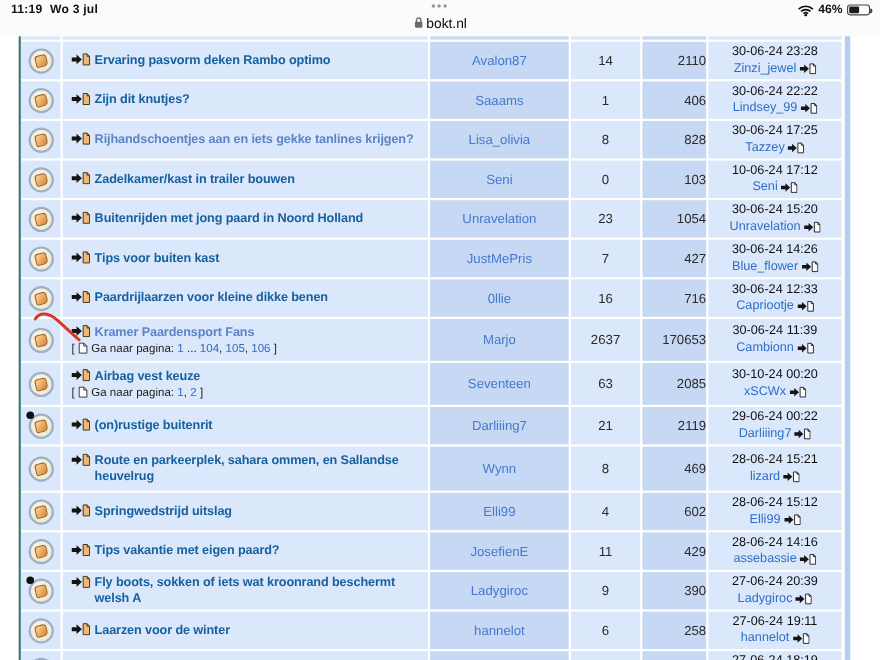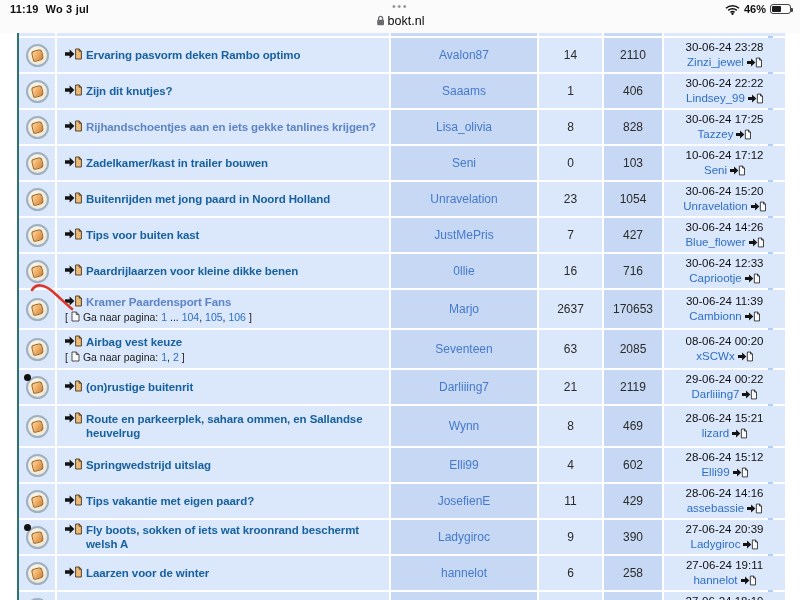--- a/index.html
+++ b/index.html
@@ -25,23 +25,23 @@
                   display:flex; flex-direction:column; }
 
   .row { display:flex; column-gap:2px; height:34px; margin-bottom:2px; flex:none; }
   .row.pag-row { height:38px; }
   .row.double  { height:40px; }
   .row.sliver  { height:3px; }
 
   .cell { display:flex; align-items:center; justify-content:center; overflow:hidden; }
   .c-icon    { width:36px;  background:#dbe7fb; flex:none; }
   .c-title   { width:332px; background:#dbe7fb; flex:none; flex-direction:column; align-items:flex-start; justify-content:center; padding-left:8px; }
-  .c-author  { width:146px; background:#c6d8f3; flex:none; }
+  .c-author  { width:126px; background:#c6d8f3; flex:none; }
   .c-replies { width:63px;  background:#dbe7fb; flex:none; }
-  .c-views   { width:58px;  background:#c6d8f3; flex:none; }
+  .c-views   { width:58px;  background:#c6d8f3; flex:none;justify-content:flex-end; }
   .c-last    { width:121px; background:#dbe7fb; flex:none; flex-direction:column; justify-content:center; }
   .partial .c-last { justify-content:flex-start; padding-top:2px; }
 
   
   .topic-icon { position:relative; width:23px; height:23px; border-radius:50%;
     border:2px solid #9db0c4; background:radial-gradient(circle at 40% 35%, #faf6ea, #ece4cd); flex:none; }
   .bubble { position:absolute; left:4px; top:4px; width:11px; height:11px;
     background:linear-gradient(135deg,#f8c684 20%,#dc8e43 85%);
     border:1px solid #9a6424; border-radius:3px 3px 4px 2px; transform:rotate(-14deg); }
   .npdot { display:none; position:absolute; left:-4px; top:-4px; width:7px; height:7px;
@@ -473,21 +473,21 @@
     <div class="cell c-author">
       <a class="author">Seventeen</a>
     </div>
     <div class="cell c-replies">
       <span class="count">63</span>
     </div>
     <div class="cell c-views">
       <span class="count">2085</span>
     </div>
     <div class="cell c-last">
-      <div class="last-date">08-06-24 00:20</div>
+      <div class="last-date">30-10-24 00:20</div>
       <div class="last-author-line">
         <a class="last-author">xSCWx</a>
         <svg class="jump" width="15" height="11" viewBox="0 0 17 12">
           <path d="M0 4.2h4.6V1.6L9.4 6 4.6 10.4V7.8H0z" fill="#141414"></path>
           <path d="M10.6 1h3.6l2.2 2.2V11h-5.8z" fill="#fdfdfd" stroke="#141414" stroke-width="0.9"></path>
           <path d="M14.2 1v2.2h2.2" fill="none" stroke="#141414" stroke-width="0.9"></path>
         </svg>
       </div>
     </div>
   </div>

